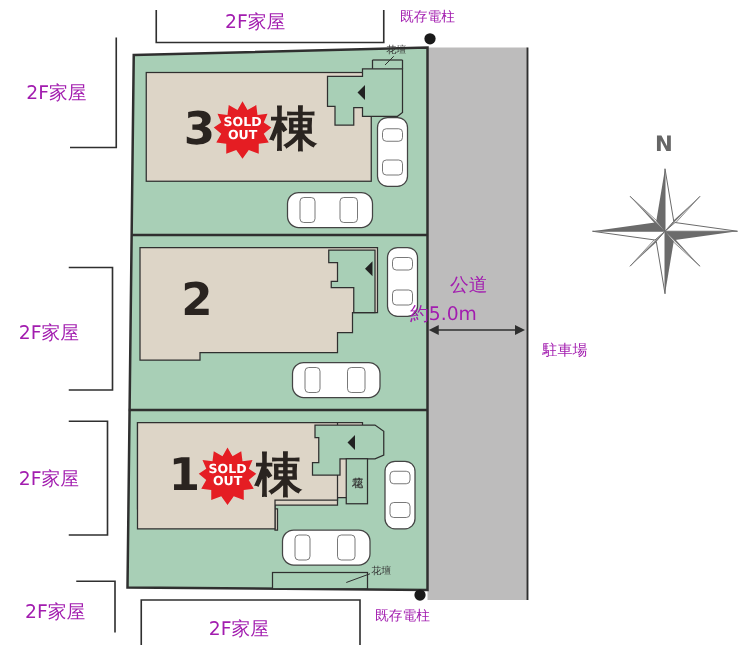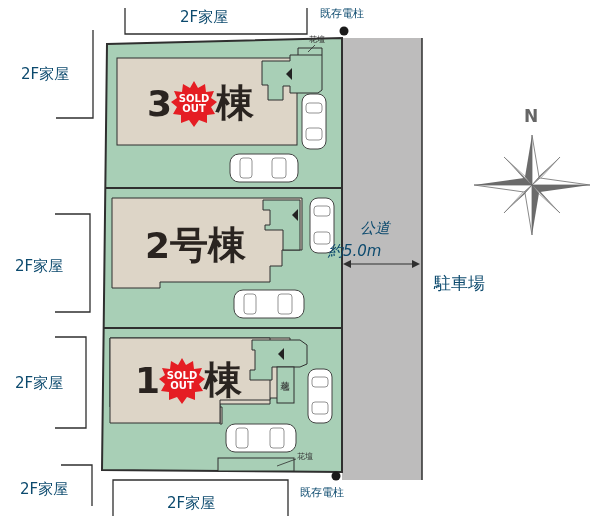--- a/index.html
+++ b/index.html
@@ -1,22 +1,22 @@
 <!DOCTYPE html>
 <html><head>
   <meta charset="utf-8">
   <style>
     html, body { margin: 0; padding: 0; background: #ffffff; }
     body { width: 600px; height: 529px; position: relative; overflow: hidden; font-family: "DejaVu Sans", sans-serif; color: #222; }
     svg.plan { position: absolute; left: 0; top: 0; width: 600px; height: 529px; }
-    .lbl { position: absolute; font-family: "DejaVu Sans", sans-serif; color: #0c4a6e; white-space: nowrap; }
+    .lbl { position: absolute; font-family: "DejaVu Sans", sans-serif; color: #a21caf; white-space: nowrap; }
     .lbl-neighbor { font-size: 15px; letter-spacing: 0px; }
     .lbl-pole { font-size: 11px; }
-    .lbl-road { font-size: 15px; text-align: center; line-height: 20px; font-style: italic; }
-    .lbl-parking { font-size: 17px; }
+    .lbl-road { font-size: 15px; text-align: center; line-height: 20px; }
+    .lbl-parking { font-size: 12px; }
     .lbl-north { font-size: 17px; font-weight: bold; color: #666; }
     .lbl-small { font-size: 8px; color: #333; }
     .lbl-small-v { font-size: 9px; color: #333; writing-mode: vertical-rl; line-height: 10px; }
     .lot-title { position: absolute; font-size: 38px; font-weight: bold; color: #2a2420; display: flex; align-items: center; }
     .lot-title .num { font-size: 36px; }
     .lot-title .kanji { font-size: 38px; }
     .badge { position: relative; width: 48px; height: 48px; margin: 0 -2px; }
     .badge svg { position: absolute; left: 0; top: 0; width: 48px; height: 48px; }
     .badge .badge-text { position: absolute; left: 0; top: 0; width: 48px; height: 48px; display: flex; flex-direction: column; align-items: center; justify-content: center; color: #fff; font-size: 10px; font-weight: bold; line-height: 10px; }
   </style>
@@ -153,21 +153,20 @@
     <div class="badge-text">
       <span>SOLD</span>
       <span>OUT</span>
     </div>
   </div>
   <span class="kanji">棟</span>
 </div>
 
 <div class="lot-title" style="left:145px; top:220px;">
   <span class="num">2</span>
-  <span class="kanji">号棟</span>
 </div>
 
 <div class="lot-title" style="left:135px; top:355px;">
   <span class="num">1</span>
   <div class="badge">
     <svg viewBox="0 0 48 48">
       <polygon fill="#e51d23" points="24,1 28,8 35,4 36,12 44,11 41,18 47,22 41,27 45,34 37,35 37,43 29,40 24,47 19,40 11,43 11,35 3,34 7,27 1,22 7,18 4,11 12,12 13,4 20,8"></polygon>
     </svg>
     <div class="badge-text">
       <span>SOLD</span>

